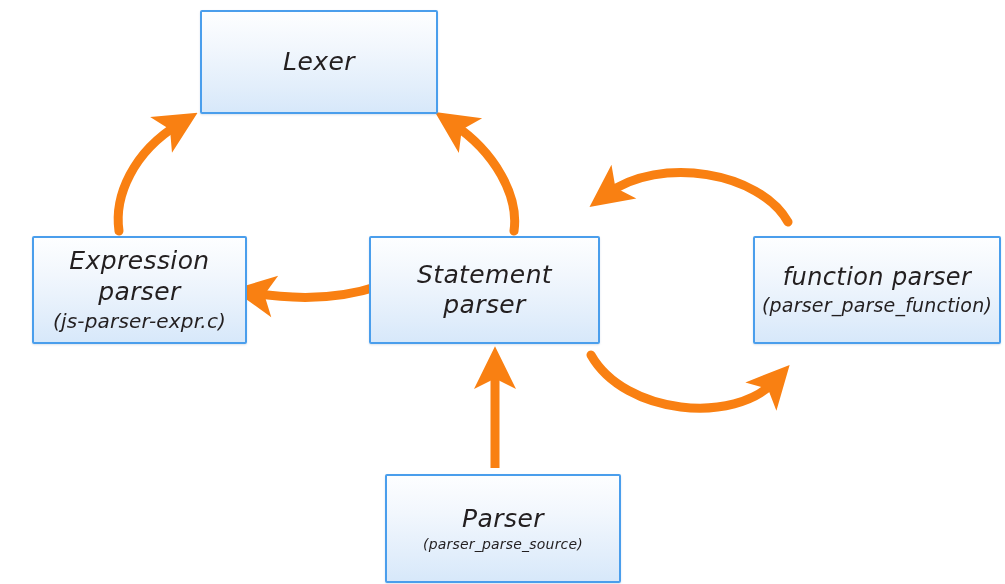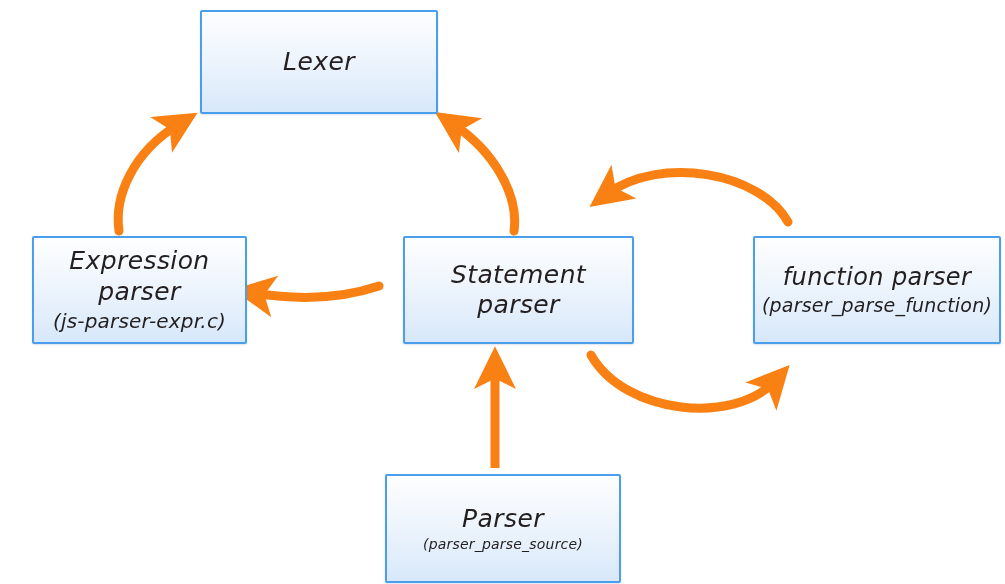--- a/index.html
+++ b/index.html
@@ -36,21 +36,21 @@
     letter-spacing: 0.4px;
     white-space: pre-line;
   }
   .node .sub {
     font-size: 20px;
     letter-spacing: 0.2px;
     margin-top: 2px;
   }
   .node.n-lexer   { left: 200px; top: 10px;  width: 238px; height: 104px; }
   .node.n-expr    { left: 8px;   top: 236px; width: 215px; height: 108px; margin-left: 24px; }
-  .node.n-statm   { left: 403px; top: 236px; width: 231px; height: 108px; }
+  .node.n-statm   { left: 369px; top: 236px; width: 231px; height: 108px; }
   .node.n-func    { left: 753px; top: 236px; width: 248px; height: 108px; }
   .node.n-parser  { left: 385px; top: 474px; width: 236px; height: 109px; }
 
   .node.n-func .title { font-size: 24px; }
   .node.n-func .sub   { font-size: 19px; text-align: center; }
   .node.n-parser .sub { font-size: 14px; }
 
   svg.edges {
     position: absolute;
     left: 0;

